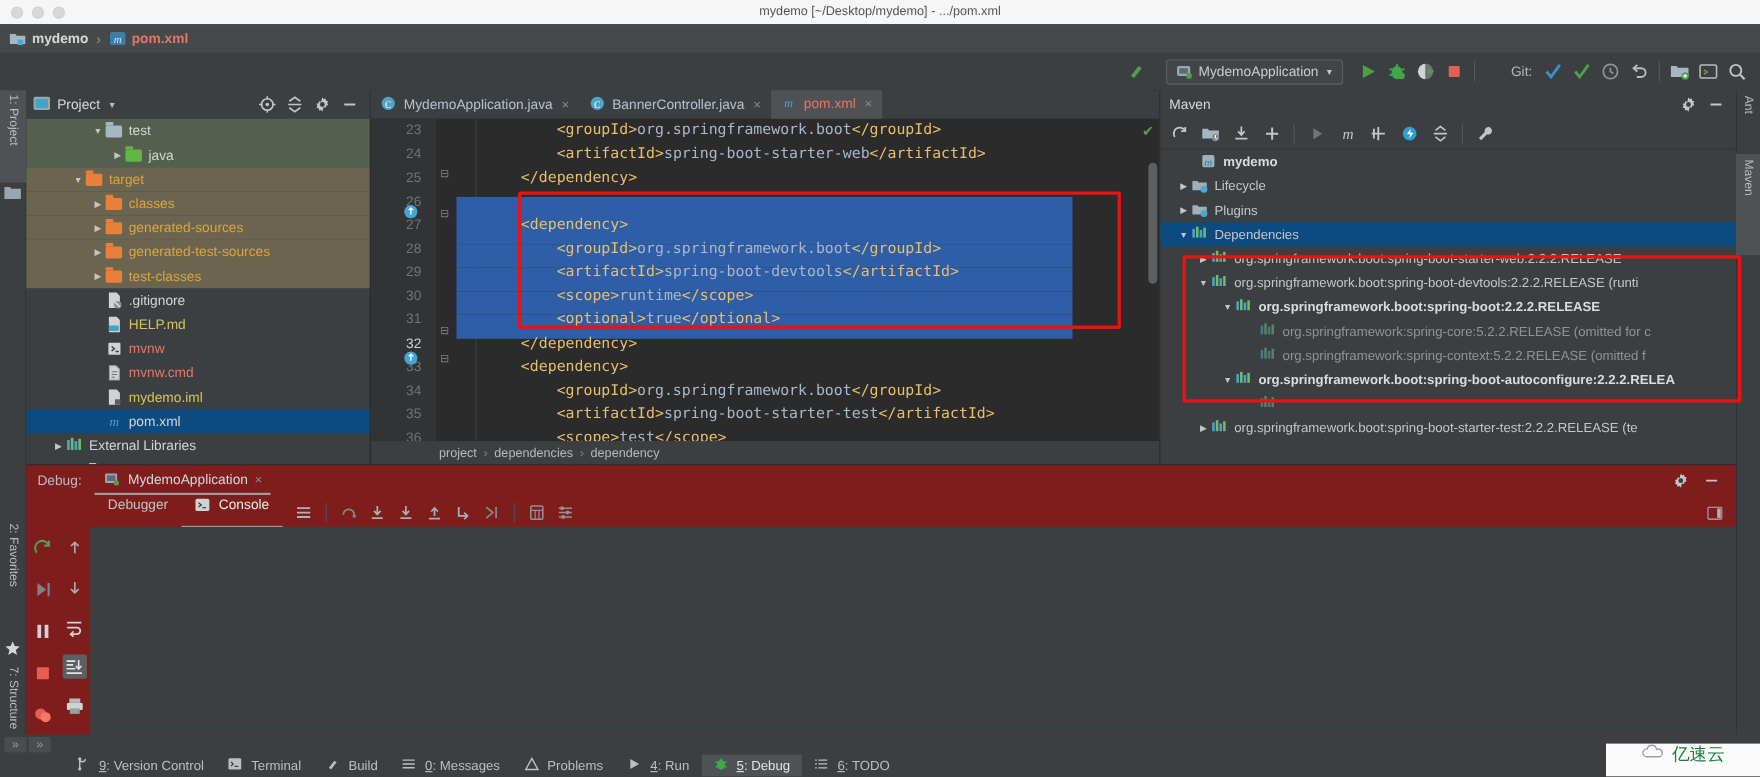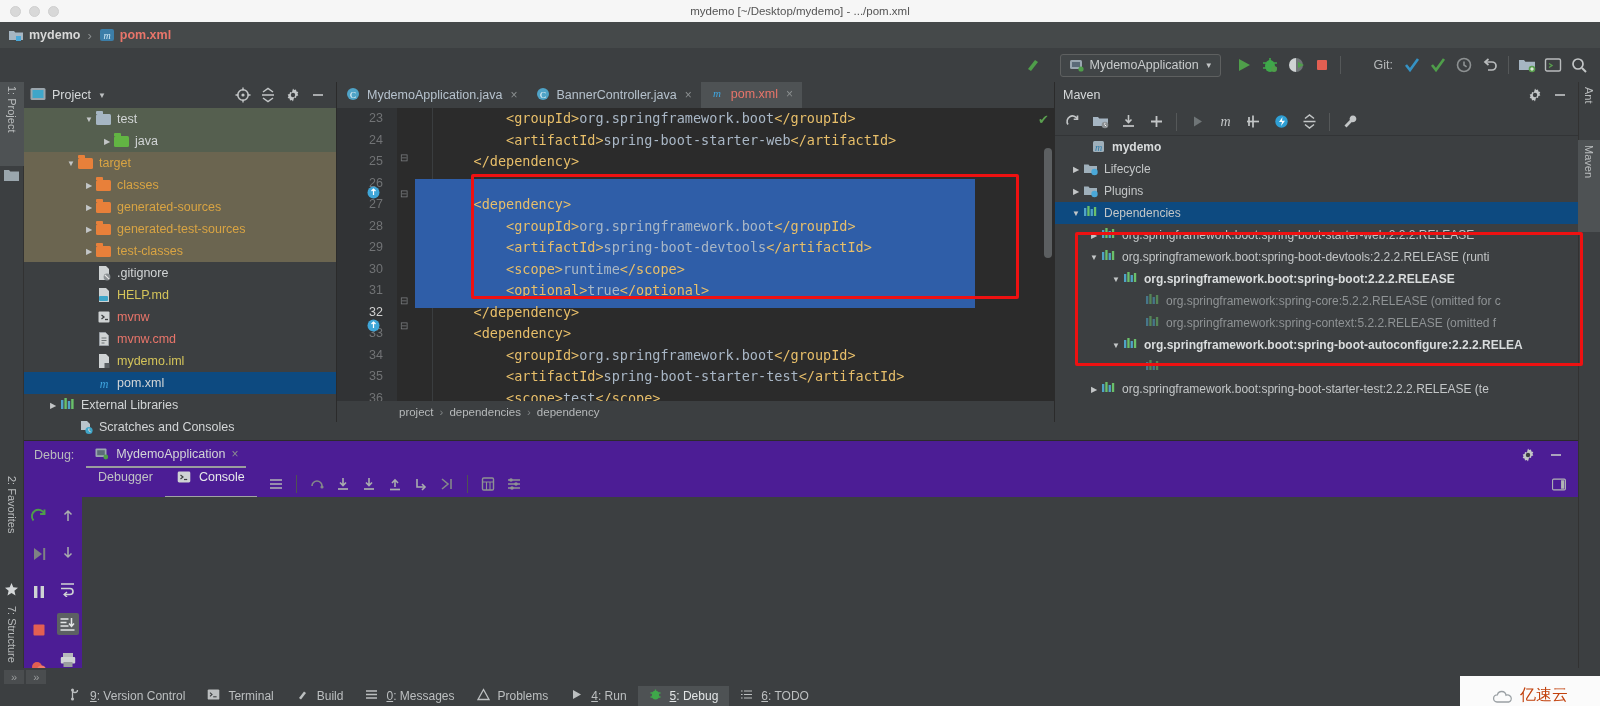--- a/index.html
+++ b/index.html
@@ -175,22 +175,22 @@
   }
   .mvn-tree { background: #3c3f41; font-size: 12px; color: #c3c6c7; }
   .mrow { height: 22px; display: flex; align-items: center; white-space: nowrap; padding-left: 6px; overflow: hidden; }
   .mrow.sel { background: #0d4a80; }
   .mlbl { margin-left: 5px; }
   .mlbl.dim { color: #8f9395; }
   .mlbl.bold { font-weight: bold; color: #d9dcdd; }
 
   
   .debug-win {
-    position: absolute; left: 24px; top: 440px; width: 1554px; height: 246px;
-    background: #4c1d95; border-top: 1px solid #2b2b2b;
+    position: absolute; left: 24px; top: 422px; width: 1554px; height: 246px;
+    background: #7f1d1d; border-top: 1px solid #2b2b2b;
   }
   .dbg-head { height: 28px; display: flex; align-items: center; padding-left: 10px; }
   .dbg-head .dlabel { font-size: 12.5px; color: #b9bcbd; margin-right: 12px; }
   .dbg-tabchip {
     display: flex; align-items: center; gap: 6px; font-size: 12.5px; color: #d2d5d6;
     border-bottom: 2px solid #9a9d9e; height: 26px; padding: 0 8px;
   }
   .dbg-tabchip .x { color: #8b8f90; font-size: 12px; }
   .dbg-actions { margin-left: auto; display: flex; align-items: center; gap: 12px; padding-right: 14px; }
 
@@ -221,22 +221,22 @@
   .sb-chip.box { background: #4a4d4f; }
   .sb-items { height: 20px; display: flex; align-items: center; padding-left: 58px; gap: 0; }
   .sb-item {
     display: flex; align-items: center; gap: 5px; font-size: 12px; color: #bcbfc0;
     padding: 0 11px; height: 20px;
   }
   .sb-item.active { background: #4e5254; color: #e2e5e6; }
   .sb-item u { text-decoration: underline; }
   .watermark {
     position: absolute; right: 0; bottom: 0; width: 140px; height: 30px;
-    background: #fbfbfb; display: flex; align-items: flex-end; justify-content: center;
-    gap: 6px; color: #c2410c; font-size: 16px;
+    background: #fbfbfb; display: flex; align-items: flex-start; justify-content: center;
+    gap: 6px; color: #15803d; font-size: 16px;
   }
   svg { display: block; }
 </style>
 </head>
 <body>
 
 <div class="app">
 
   <div class="titlebar">
     <div class="traffic">

